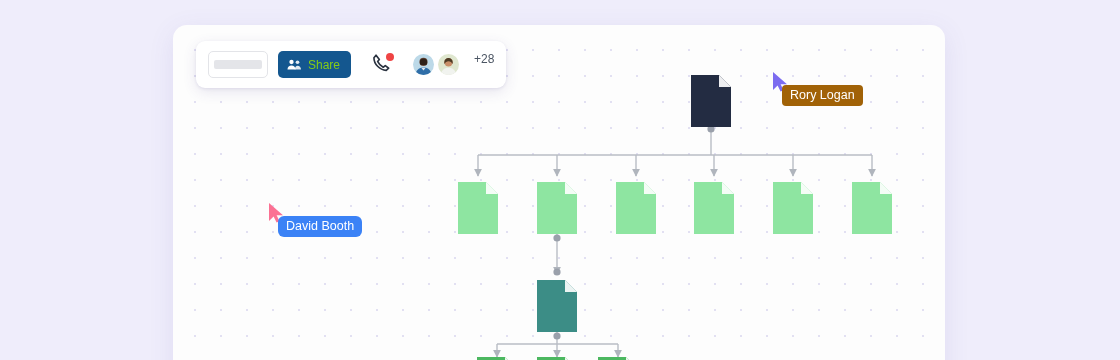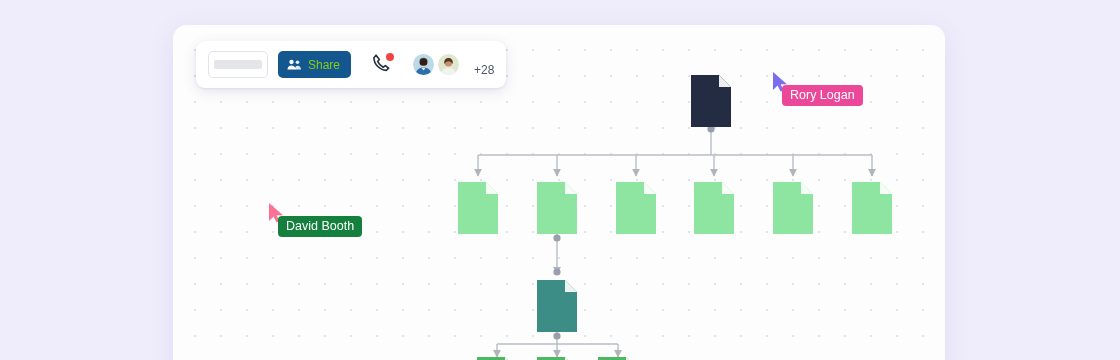--- a/index.html
+++ b/index.html
@@ -94,21 +94,21 @@
     cursor: pointer;
   }
   #rec-dot {
     position: absolute;
     right: 3px; top: 3px;
     width: 8px; height: 8px;
     border-radius: 50%;
     background: #ef4444;
   }
 
-  #avatars { display: flex; align-items: flex-end; margin-left: 4px; gap: 8px; }
+  #avatars { display: flex; align-items: flex-start; margin-left: 4px; gap: 8px; }
   .avatar {
     width: 25px; height: 25px;
     border-radius: 50%;
     border: 2px solid #ffffff;
     overflow: hidden;
     position: relative;
   }
   .avatar:nth-child(2) { margin-left: -8px; }
   .avatar svg { display:block; width:100%; height:100%; }
   #avatar-count {
@@ -125,23 +125,23 @@
     position: absolute;
     left: 10px; top: 13px;
     padding: 3px 8px 4px 8px;
     border-radius: 4px;
     color: #ffffff;
     font-size: 12.5px;
     white-space: nowrap;
     font-family: "Liberation Sans", sans-serif;
   }
   #cursor-rory  { left: 772px; top: 72px; }
-  #cursor-rory  .tag { background: #ec4899; }
+  #cursor-rory  .tag { background: #a16207; }
   #cursor-david { left: 268px; top: 203px; }
-  #cursor-david .tag { background: #15803d; }
+  #cursor-david .tag { background: #3b82f6; border-radius: 6px; }
 </style>
 </head>
 <body>
 
 <div id="stage">
 
   <div id="canvas">
     <div id="dotgrid"></div>
 
     <svg id="edges" viewBox="0 0 772 400" preserveAspectRatio="none">

